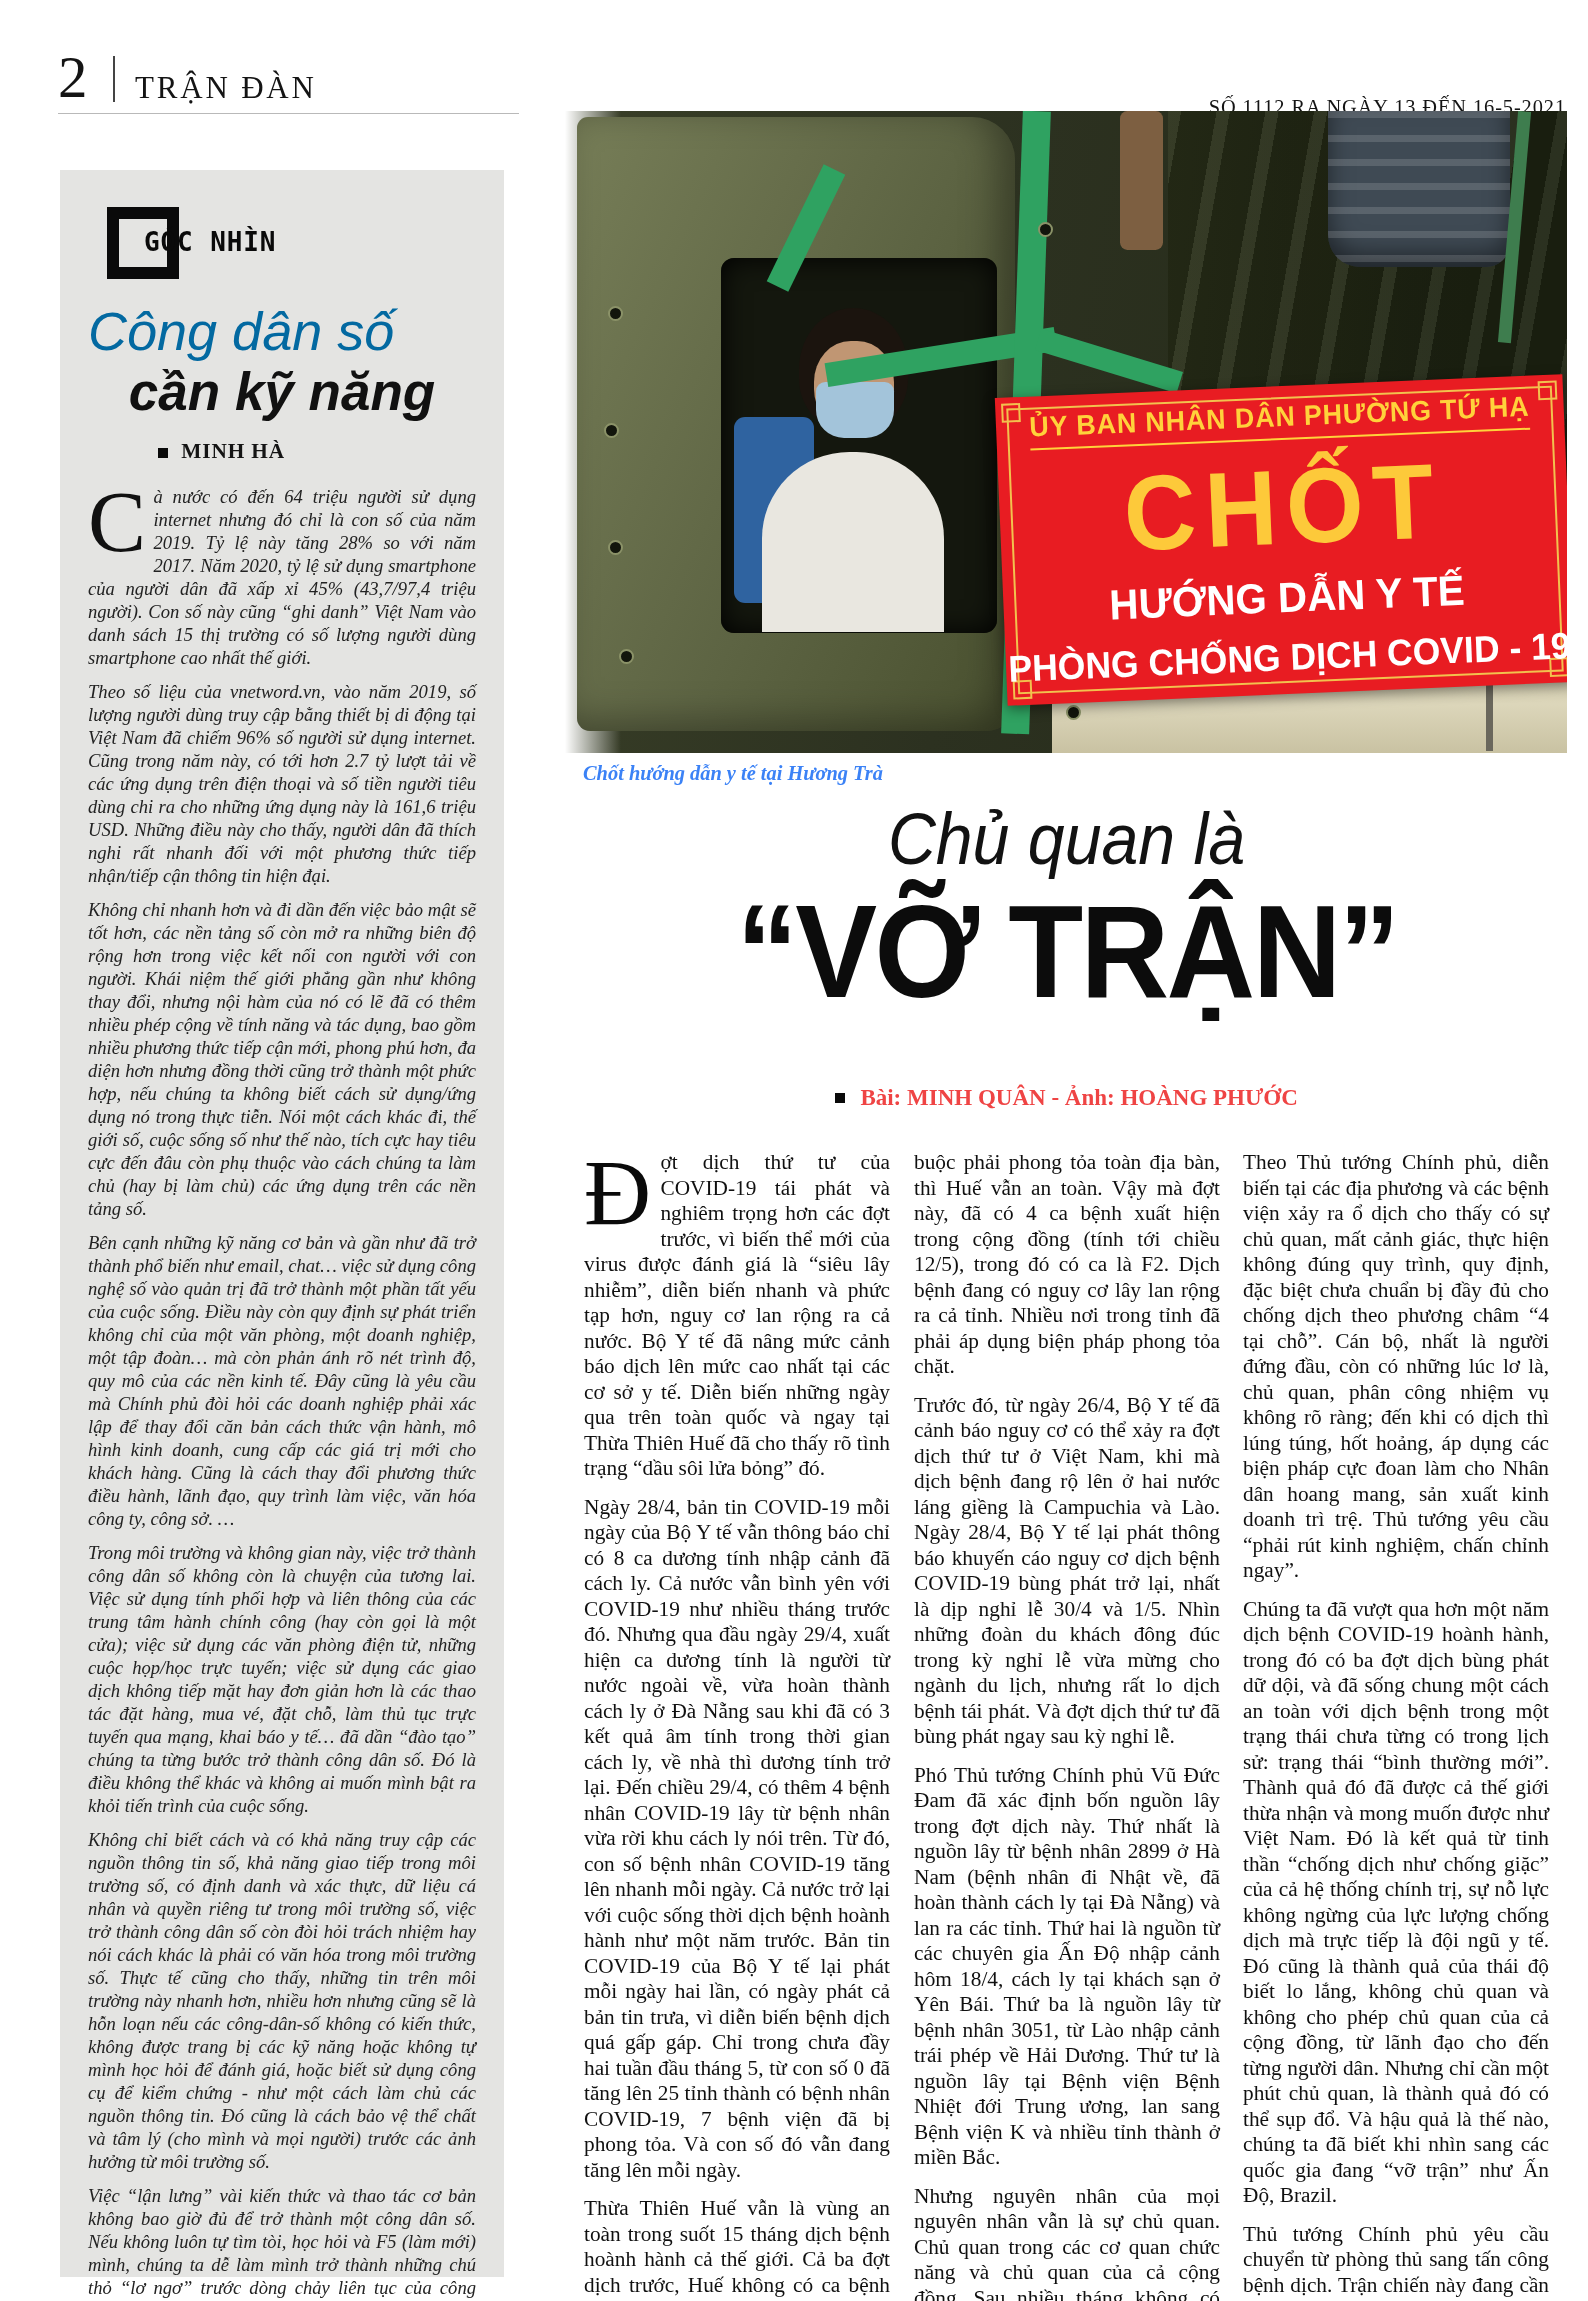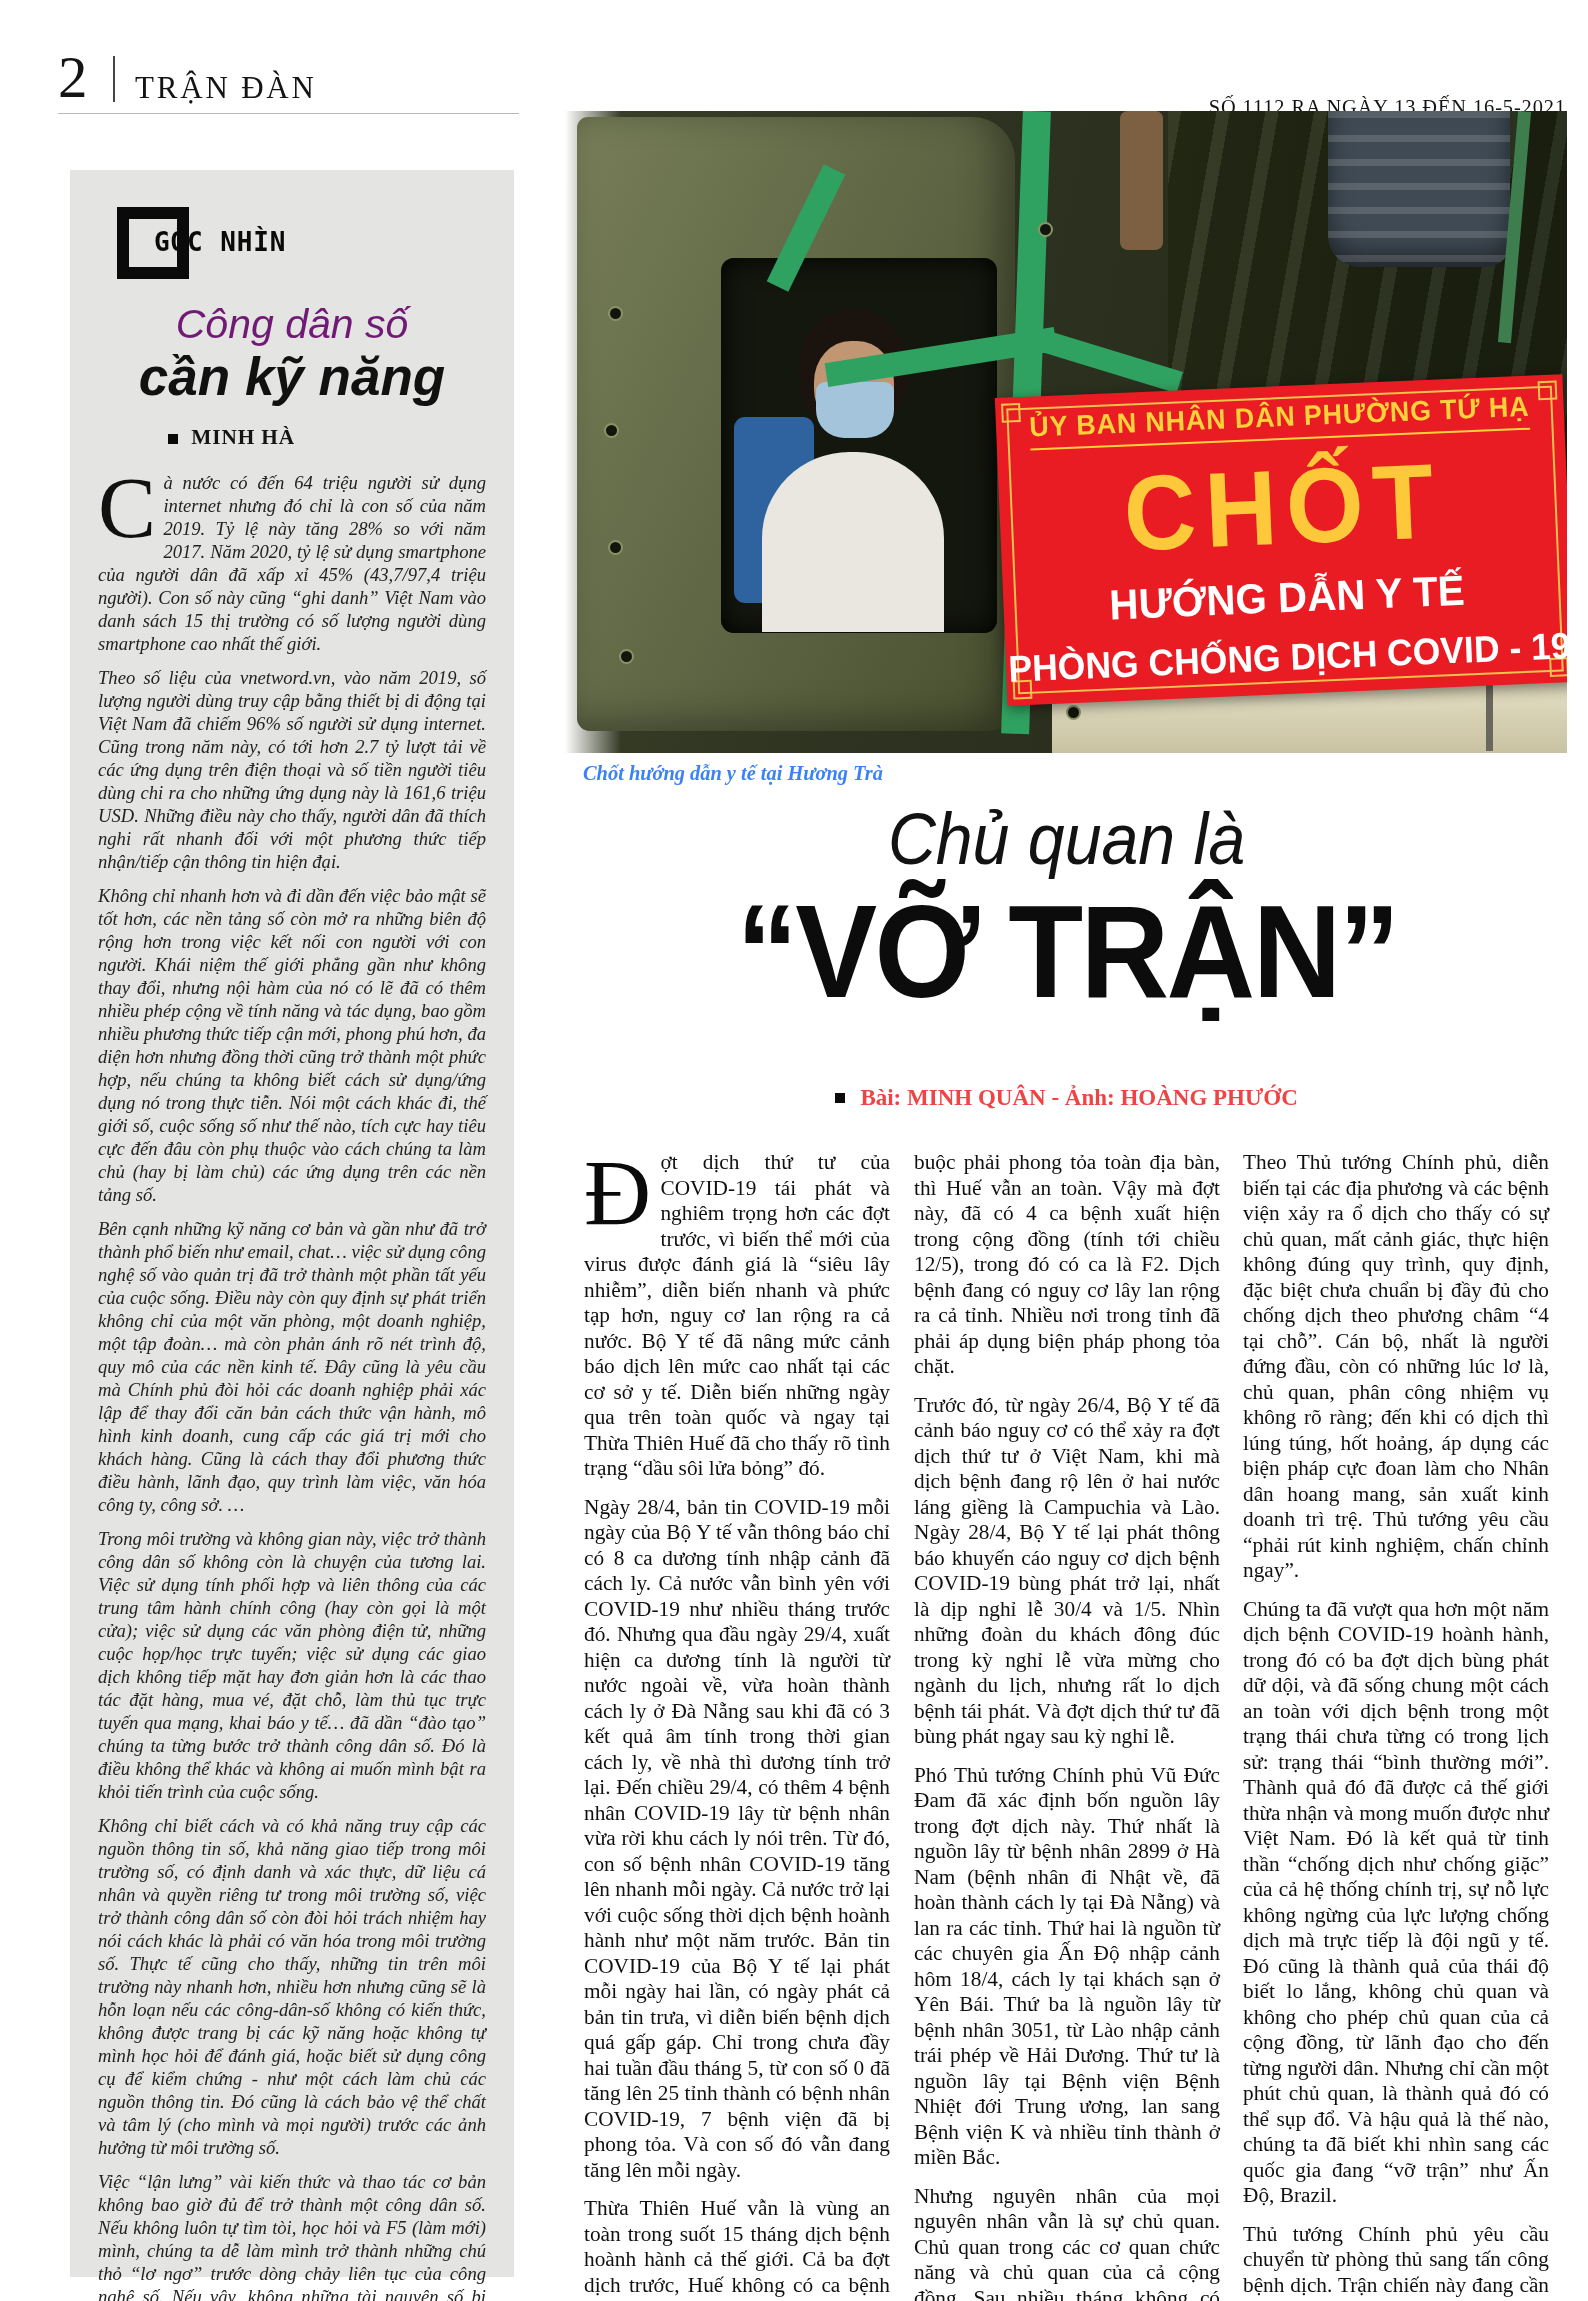--- a/index.html
+++ b/index.html
@@ -7,25 +7,25 @@
         font-family:"Liberation Serif",serif;color:#141414;}
 
   
   .pagenum{position:absolute;left:58px;top:48px;font-size:59px;font-weight:500;line-height:1;}
   .head-div{position:absolute;left:113px;top:56px;width:1.9px;height:46px;background:#444;}
   .section{position:absolute;left:135px;top:70px;font-size:31px;letter-spacing:2.8px;font-weight:500;}
   .issue{position:absolute;right:23px;top:82px;font-size:20.4px;letter-spacing:0.9px;margin-top:14px;}
   .head-rule{position:absolute;left:58px;top:113px;width:1509px;height:0.9px;background:#b9b9b9;}
 
   
-  .sidebar{position:absolute;left:70px;top:170px;width:444px;height:2107px;background:#e4e4e2;box-sizing:border-box;padding:37px 28px 28px 28px;}
+  .sidebar{position:absolute;left:60px;top:170px;width:444px;height:2107px;background:#e4e4e2;box-sizing:border-box;padding:37px 28px 28px 28px;}
   .kicker-row{position:relative;height:88px;}
   .kicker-frame{position:absolute;left:18.6px;top:0;width:48px;height:48px;border:12px solid #0a0a0a;background:transparent;}
   .kicker-label{position:absolute;left:56px;top:20.4px;font-family:"DejaVu Sans Mono",monospace;font-weight:bold;font-size:26px;letter-spacing:0.9px;color:#0a0a0a;}
-  .op-title1{margin:7.4px 0 0 0;text-align:center;font-family:"Liberation Sans",sans-serif;font-style:italic;font-size:41px;line-height:1.1;color:#701a75;}
+  .op-title1{margin:7.4px 0 0 0;font-family:"Liberation Sans",sans-serif;font-style:italic;font-size:54px;line-height:1.1;color:#0369a1;}
   .op-title2{margin:0;text-align:center;font-family:"Liberation Sans",sans-serif;font-style:italic;font-weight:bold;font-size:53px;line-height:1.15;color:#111;}
   .op-author{margin:16.7px 0 20.4px 70px;font-size:21.3px;font-weight:bold;letter-spacing:0.9px;}
   .op-author .sq{display:inline-block;width:10.2px;height:10.2px;background:#0a0a0a;margin-right:13px;}
   .op-body p{font-style:italic;font-size:18.6px;line-height:23px;text-align:justify;margin:0 0 11px 0;color:#222;}
   .dropcap-c{float:left;font-size:87px;line-height:67px;padding:3.7px 7.4px 0 0;font-style:normal;color:#111;}
 
   
   .photo{position:absolute;left:519px;top:111px;width:1048px;height:642px;overflow:hidden;background:linear-gradient(100deg,#3a4028 0%,#2c3120 45%,#232916 100%);}
   .ph-light{position:absolute;left:0;top:0;width:102px;height:100%;background:linear-gradient(90deg,#ffffff 45%,rgba(255,255,255,0) 100%);}
   .ph-flap{position:absolute;left:58px;top:5.6px;width:438px;height:614px;background:linear-gradient(115deg,#767d57 0%,#5d6443 55%,#49502f 100%);border-radius:11px 43px 28px 13px;box-shadow:inset -16.7px -9.3px 37px rgba(0,0,0,.35);}

